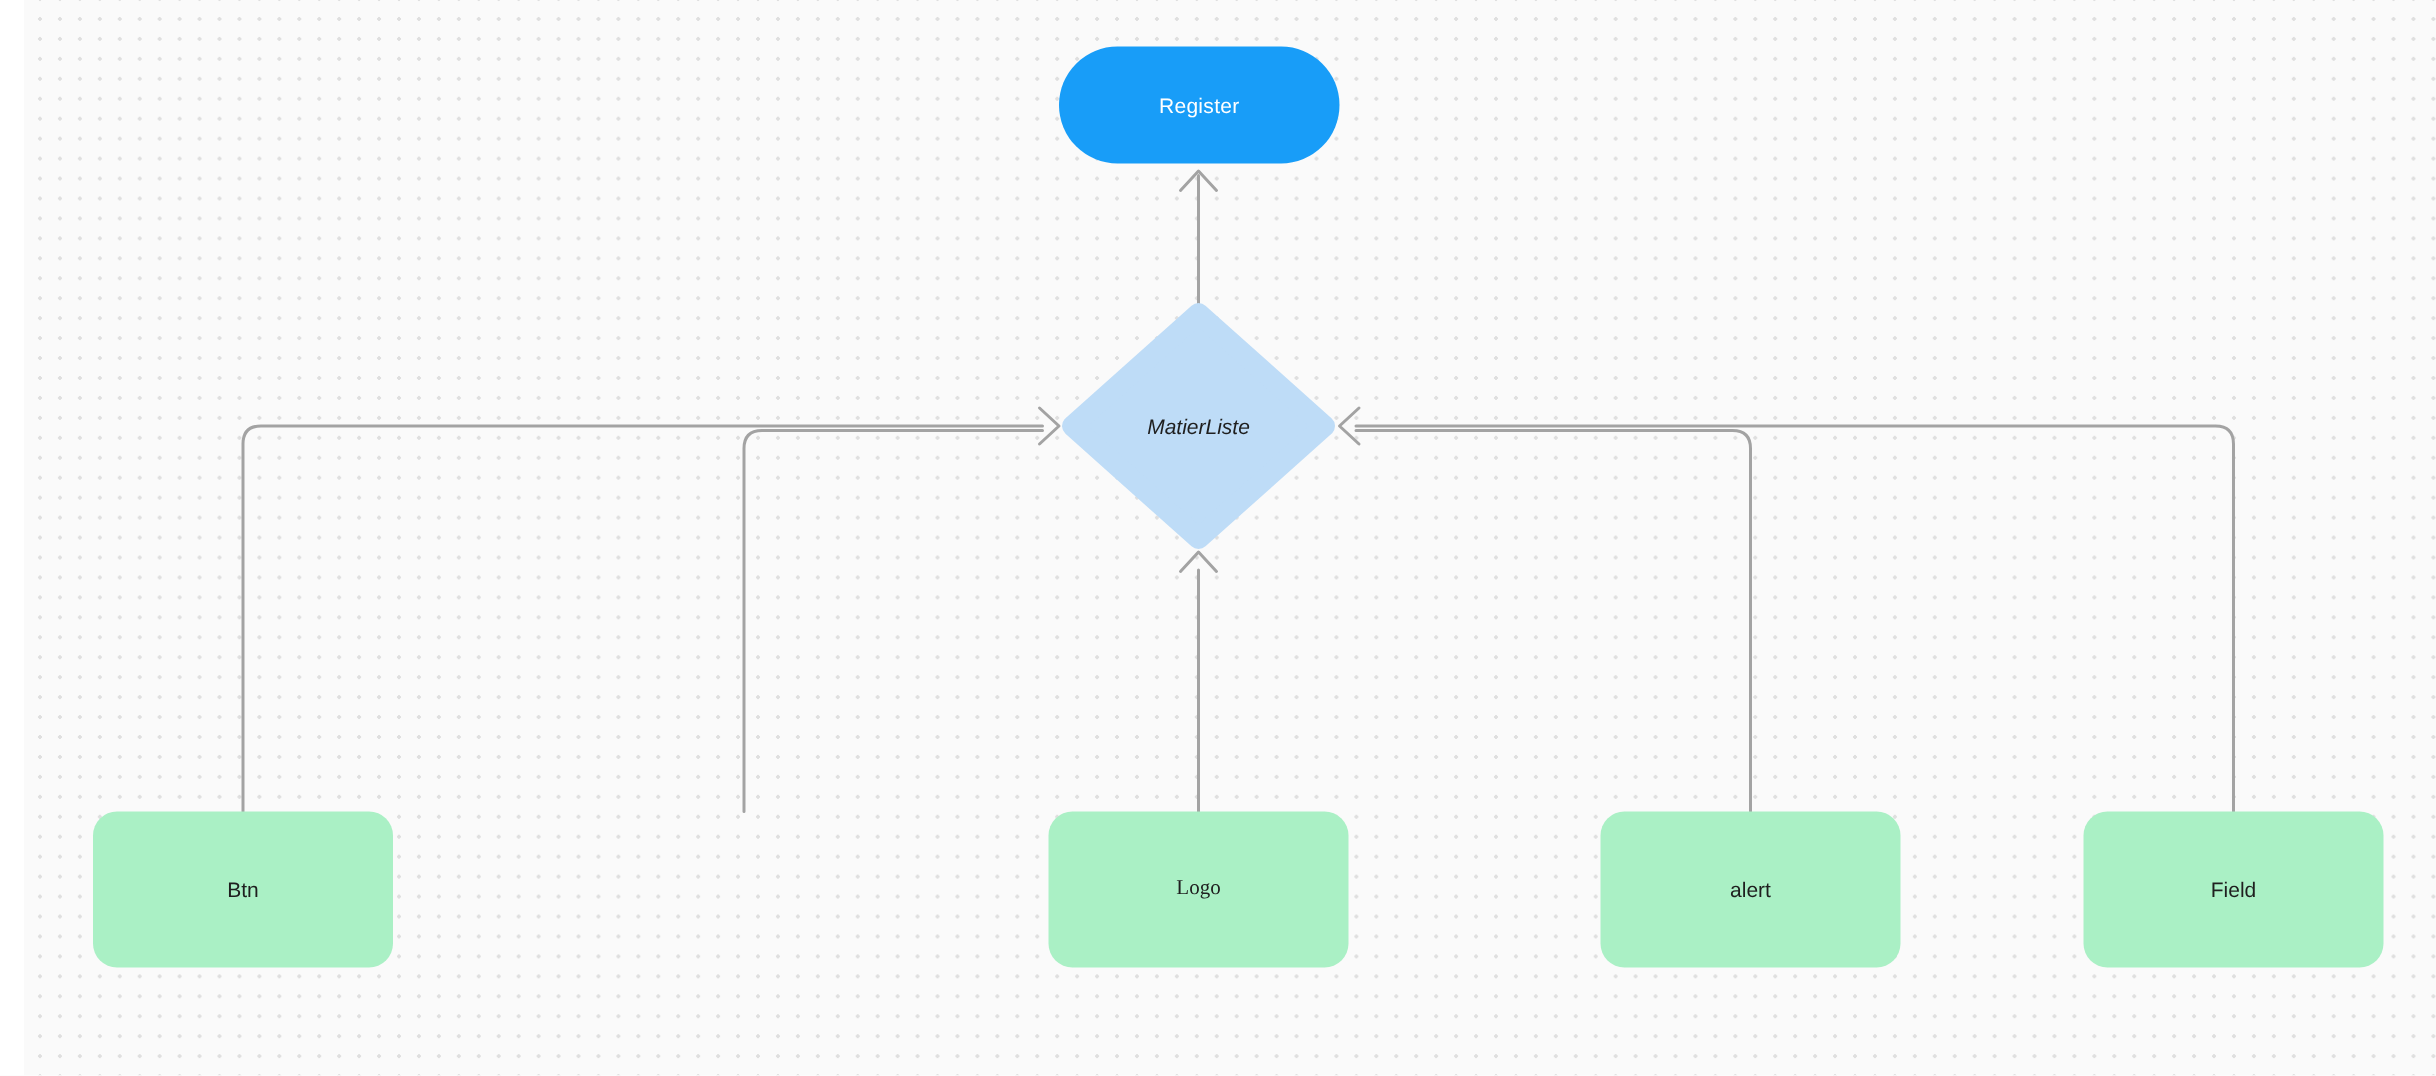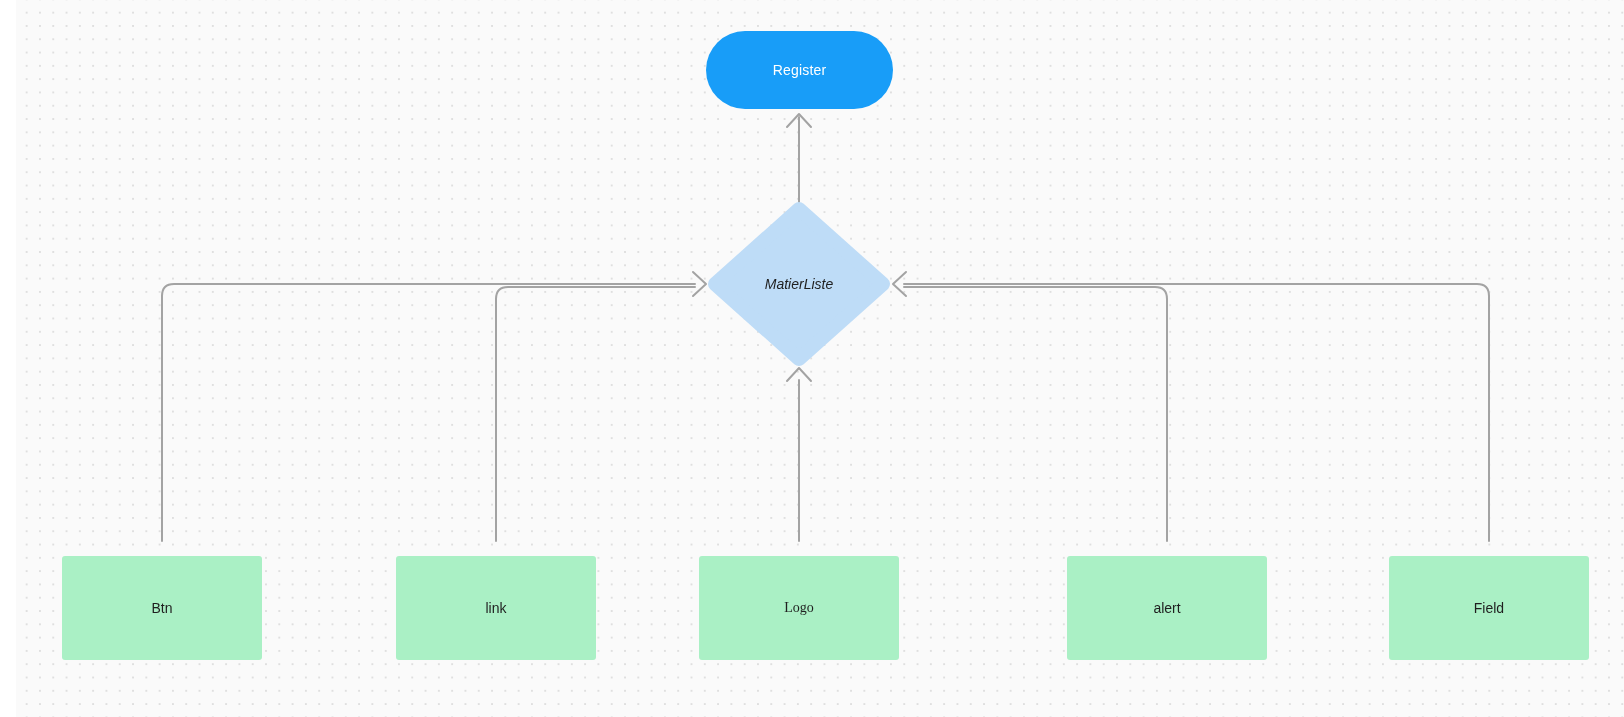--- a/index.html
+++ b/index.html
@@ -69,23 +69,23 @@
     font-weight: 500;
     letter-spacing: .2px;
   }
   .node-diamond-label {
     left: 693px; top: 204px;
     width: 180px; height: 160px;
     background: transparent;
     font-style: italic;
   }
   .node-rect {
-    top: 556px;
+    top: 541px;
     width: 200px; height: 104px;
-    border-radius: 3px;
+    border-radius: 16px;
     background: var(--node-fill);
   }
   .node-rect.pos-0 { left: 46px; }
   .node-rect.pos-1 { left: 380px; }
   .node-rect.pos-2 { left: 683px; font-family: Liberation Serif, serif; }
   .node-rect.pos-3 { left: 1051px; }
   .node-rect.pos-4 { left: 1373px; }
 </style>
 </head>
 <body>
@@ -129,23 +129,20 @@
     <span>Register</span>
   </div>
 
   <div class="node node-diamond-label">
     <span>MatierListe</span>
   </div>
 
   <div class="node node-rect pos-0">
     <span>Btn</span>
   </div>
-  <div class="node node-rect pos-1">
-    <span>link</span>
-  </div>
   <div class="node node-rect pos-2">
     <span>Logo</span>
   </div>
   <div class="node node-rect pos-3">
     <span>alert</span>
   </div>
   <div class="node node-rect pos-4">
     <span>Field</span>
   </div>
 

